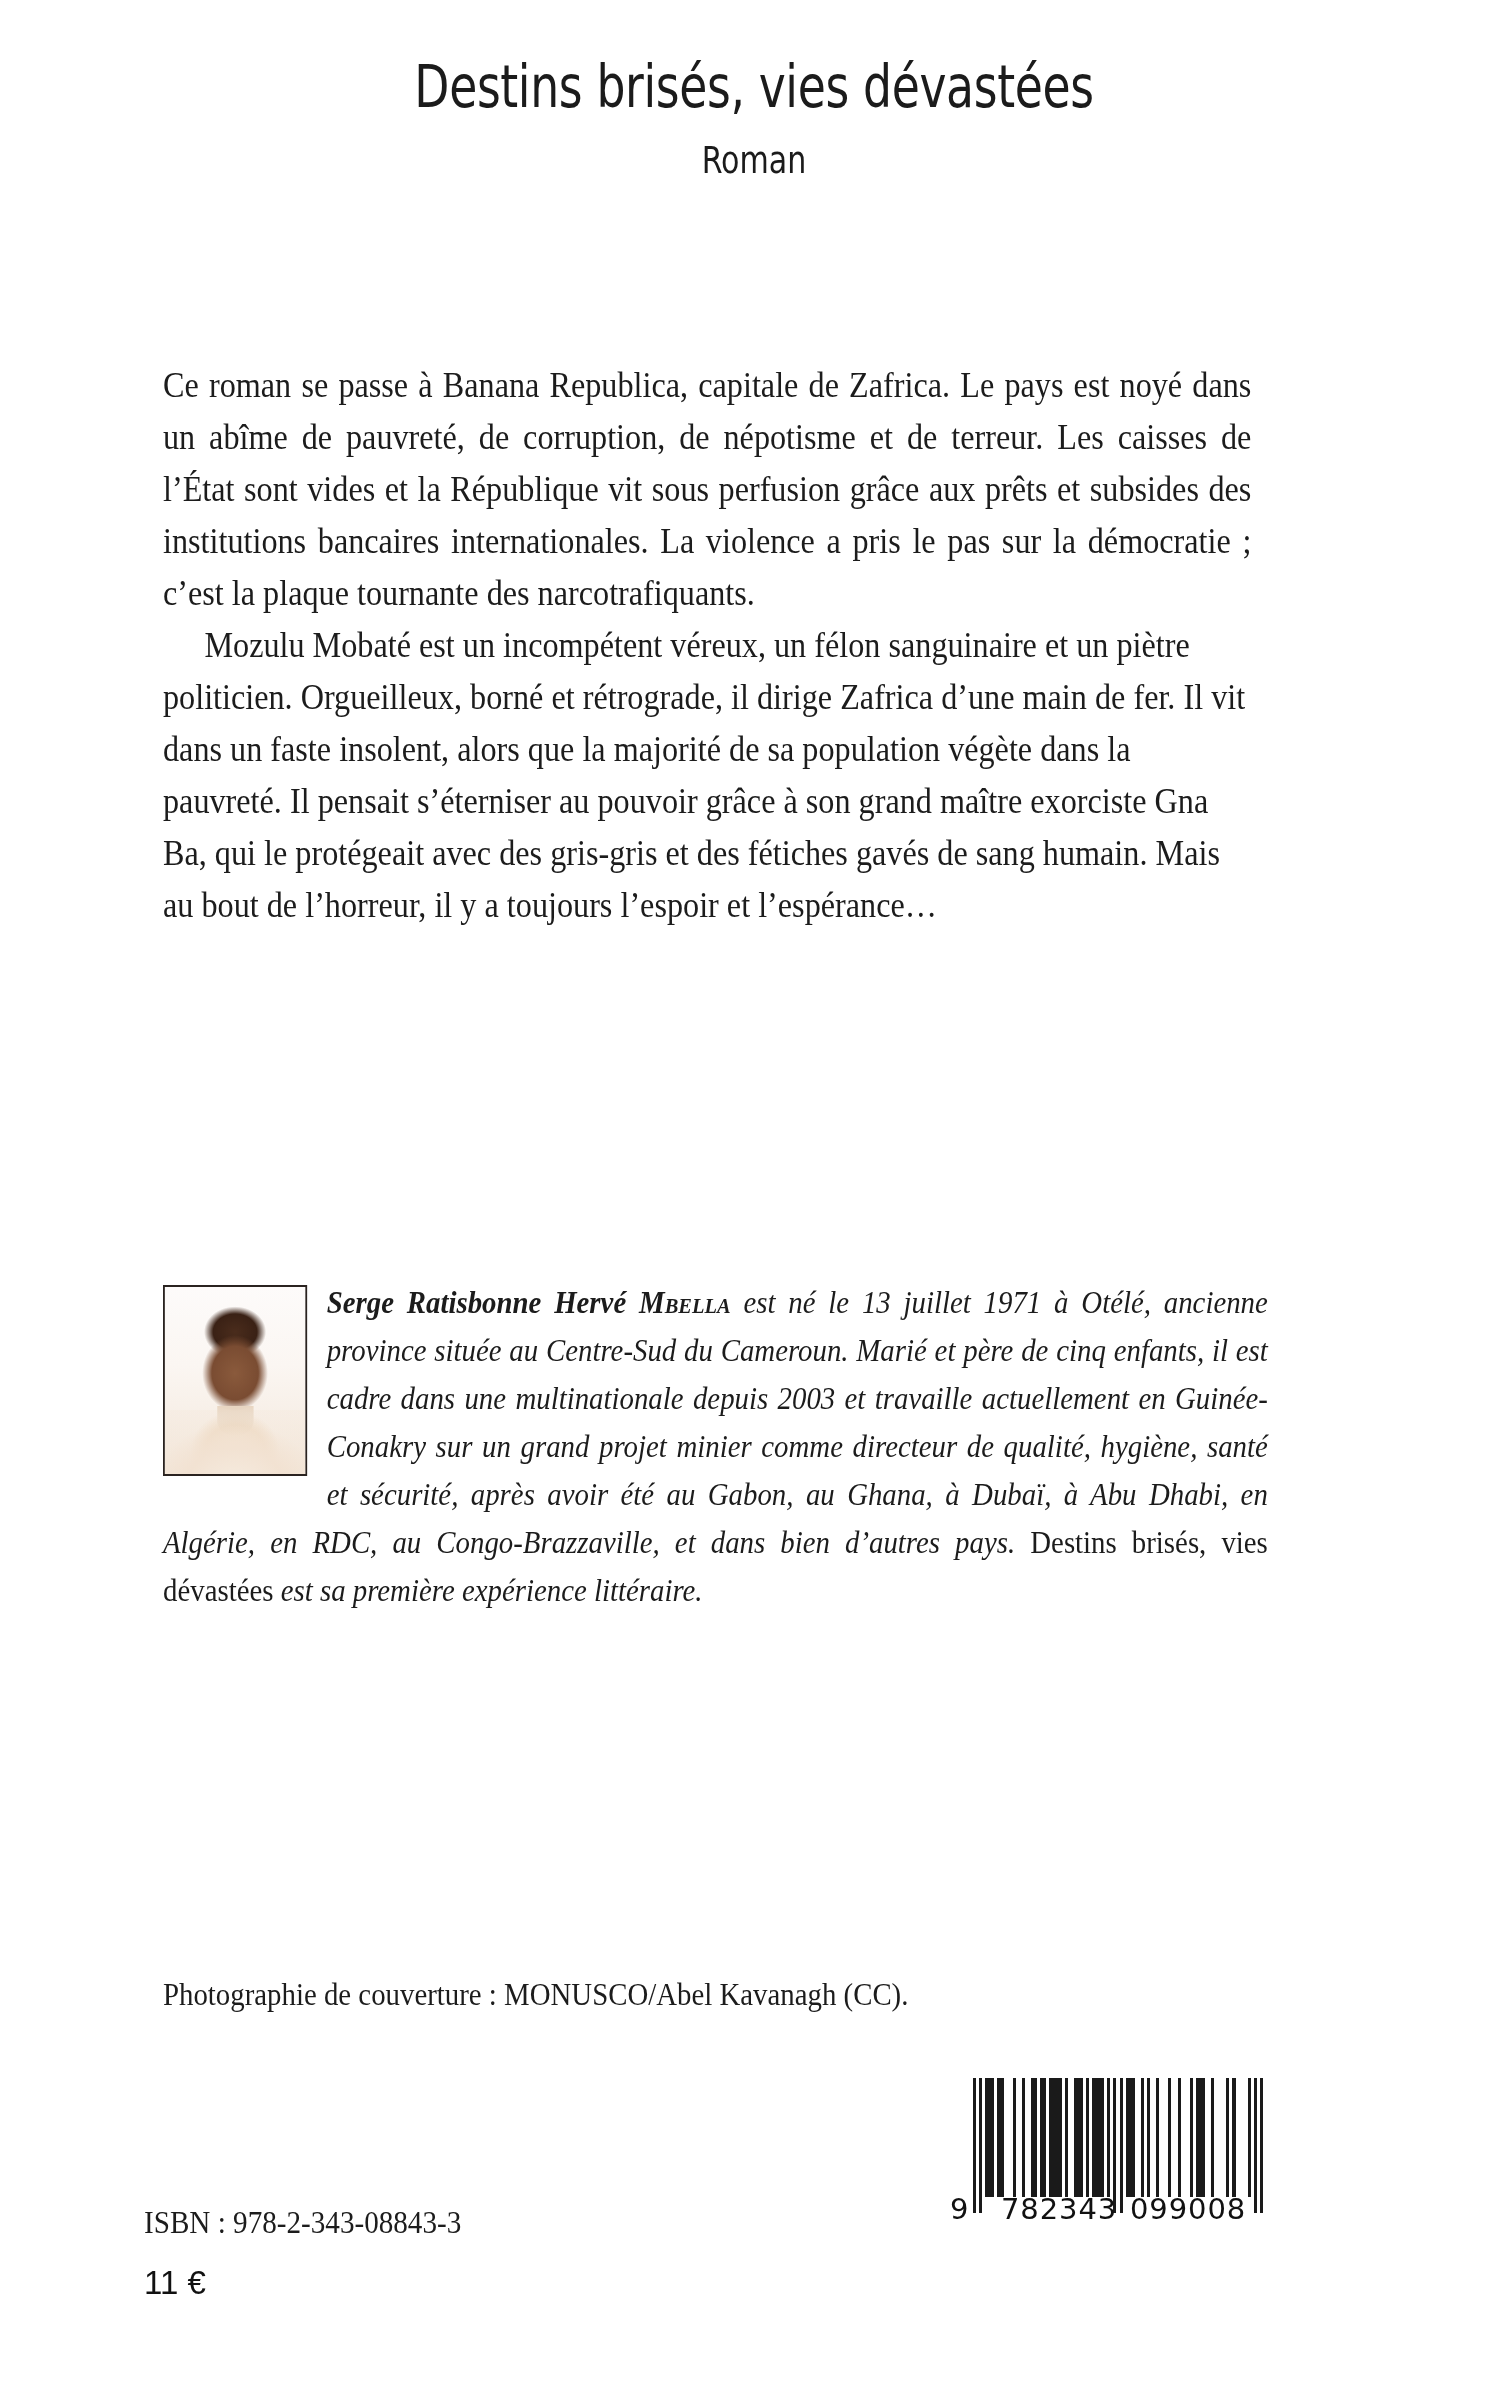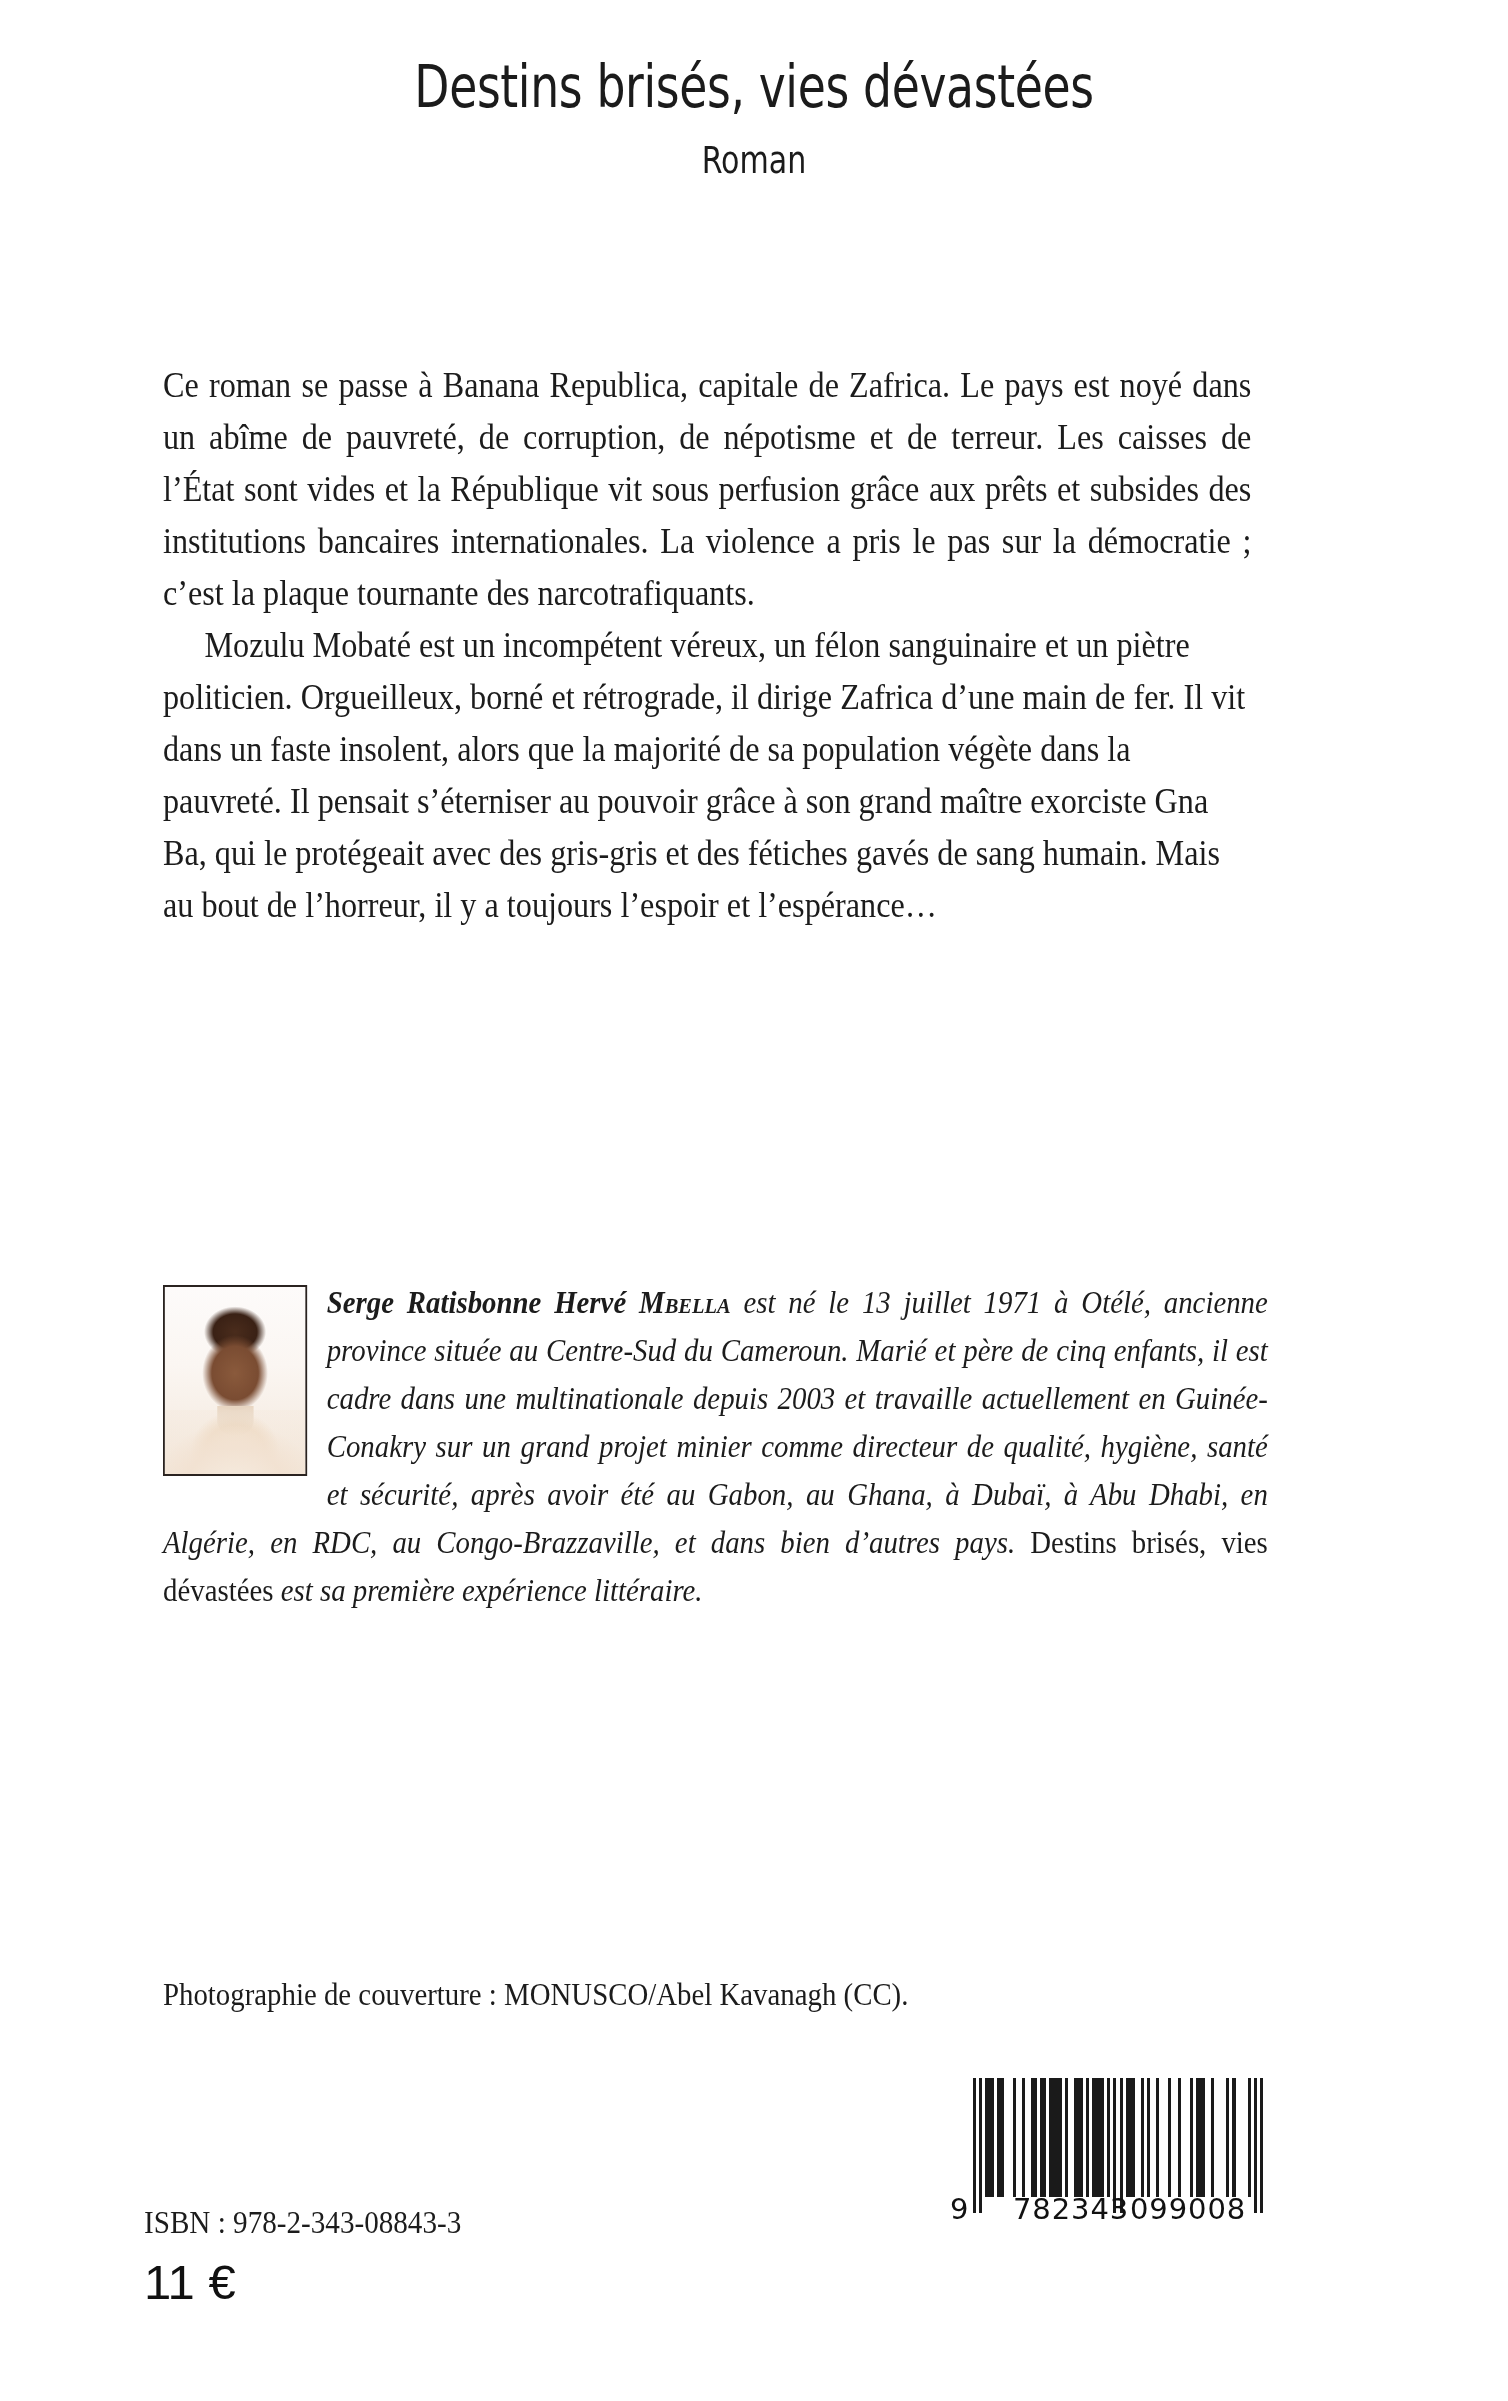--- a/index.html
+++ b/index.html
@@ -172,21 +172,21 @@
     color: #1c1c1c;
     transform: scaleX(0.94);
     transform-origin: left top;
     white-space: nowrap;
   }
   .price {
     position: absolute;
     left: 144px;
     top: 2254px;
     font-family: "Liberation Sans", sans-serif;
-    font-size: 49px;
+    font-size: 33px;
     line-height: 57px;
     color: #111111;
     white-space: nowrap;
   }
 
   
   .barcode-wrap {
     position: absolute;
     left: 973px;
     top: 2078px;
@@ -221,21 +221,20 @@
   }
   .barcode-digits .lead {
     position: absolute;
     left: -23px;
     top: 0;
   }
   .barcode-digits .left-group {
     position: absolute;
     left: 28px;
     top: 0;
-    margin-left: 12px;
   }
   .barcode-digits .right-group {
     position: absolute;
     left: 157px;
     top: 0;
   }
 </style>
 </head>
 <body>
 

